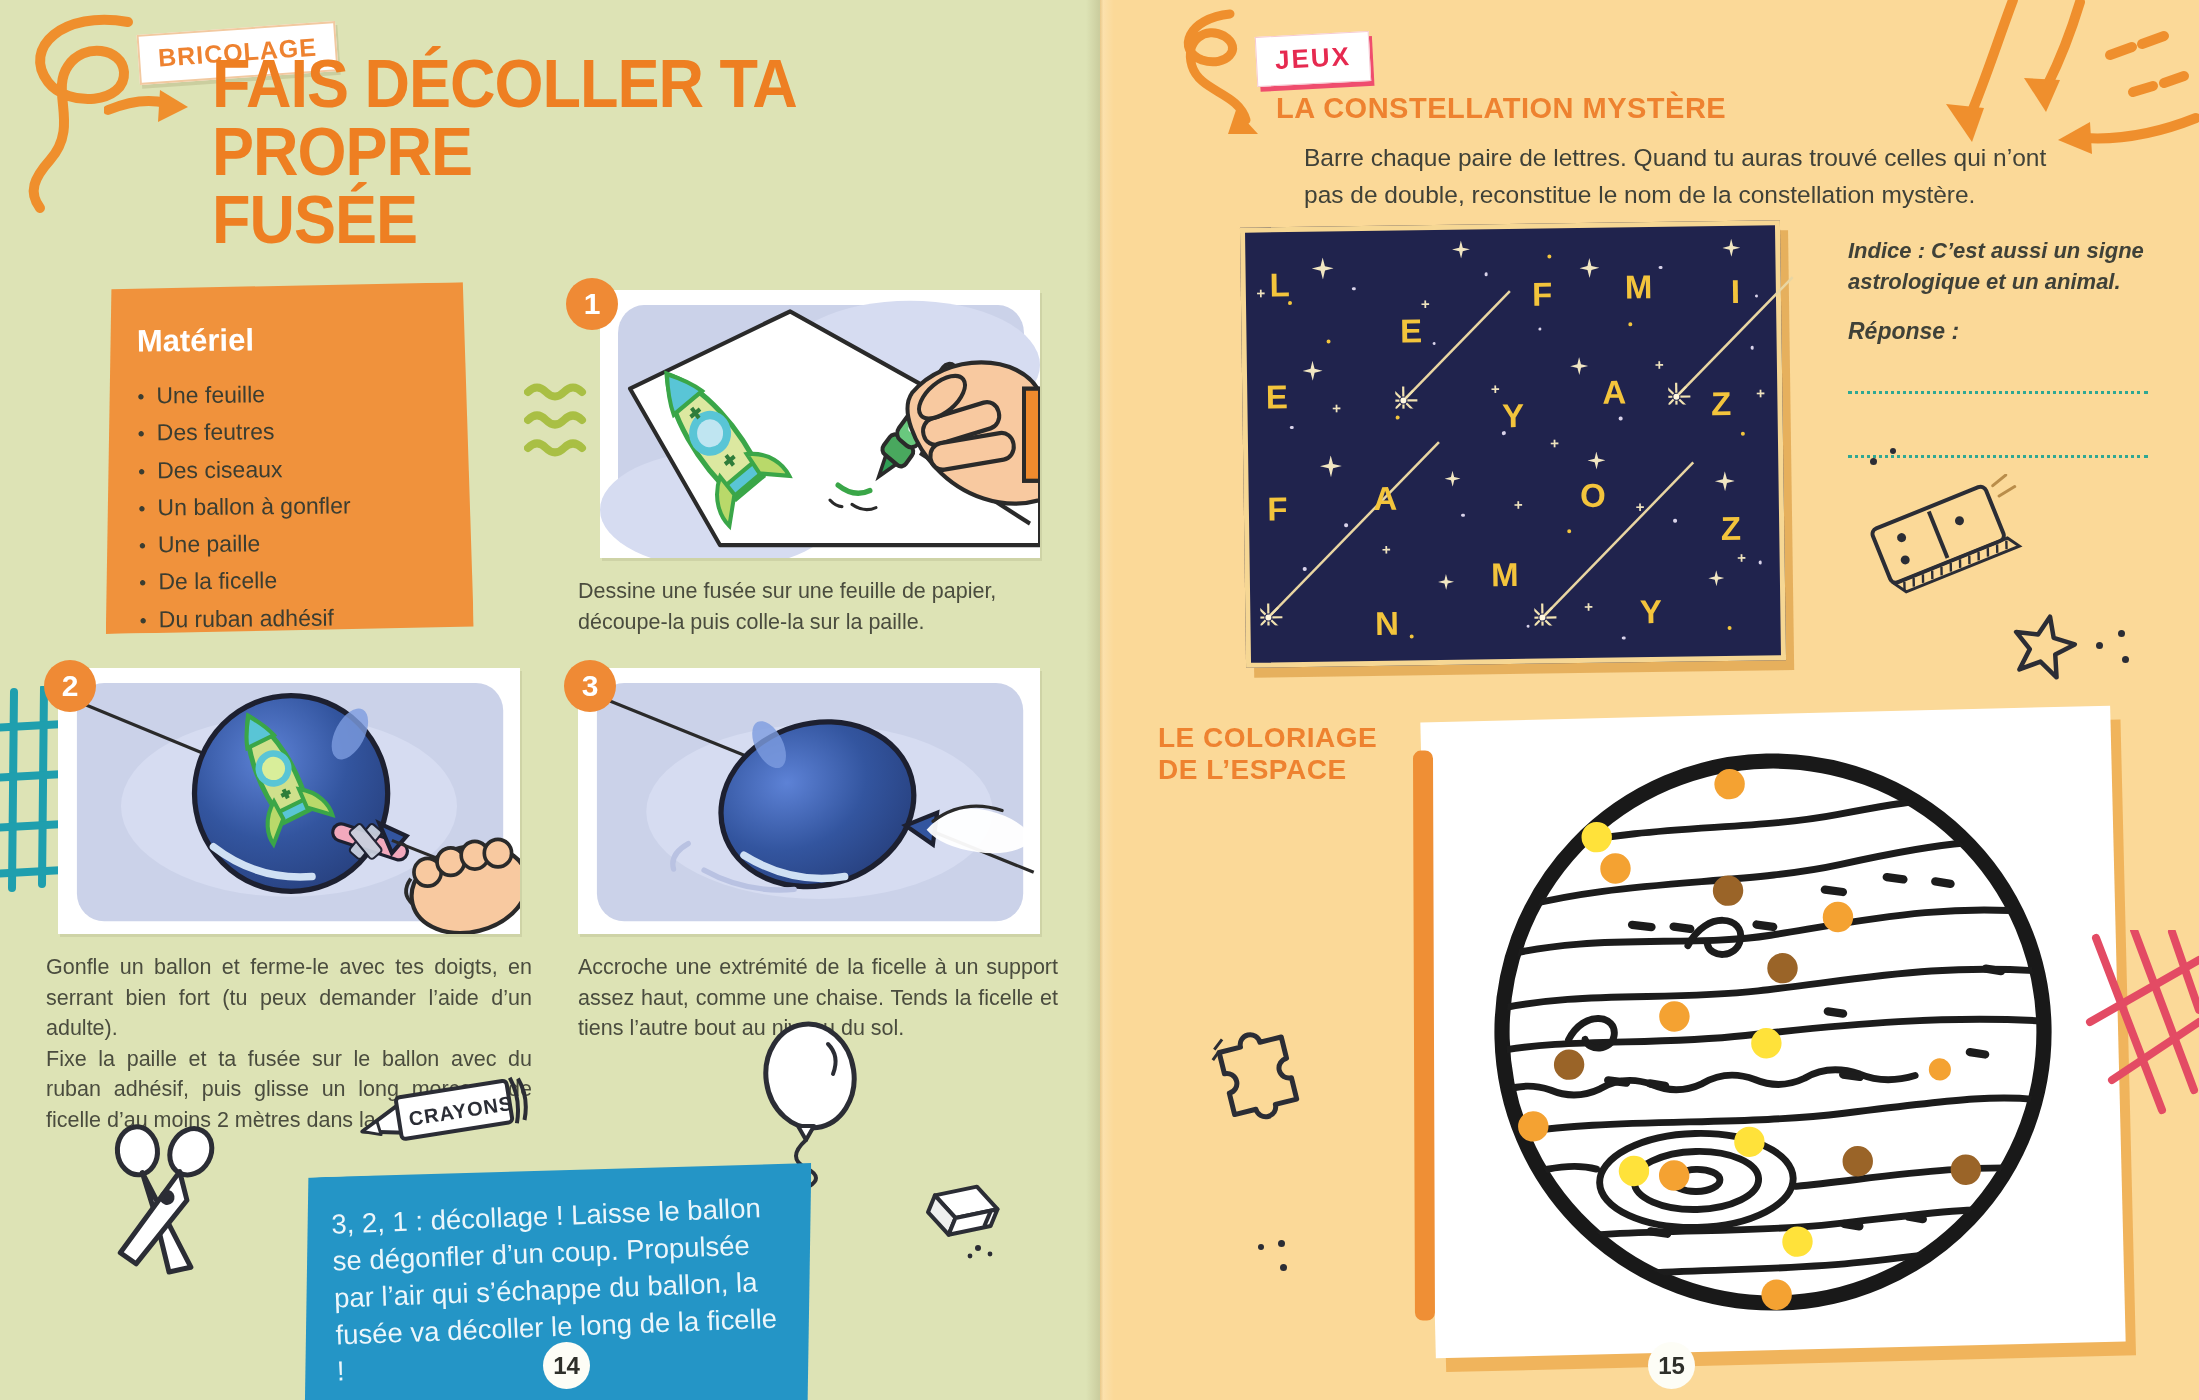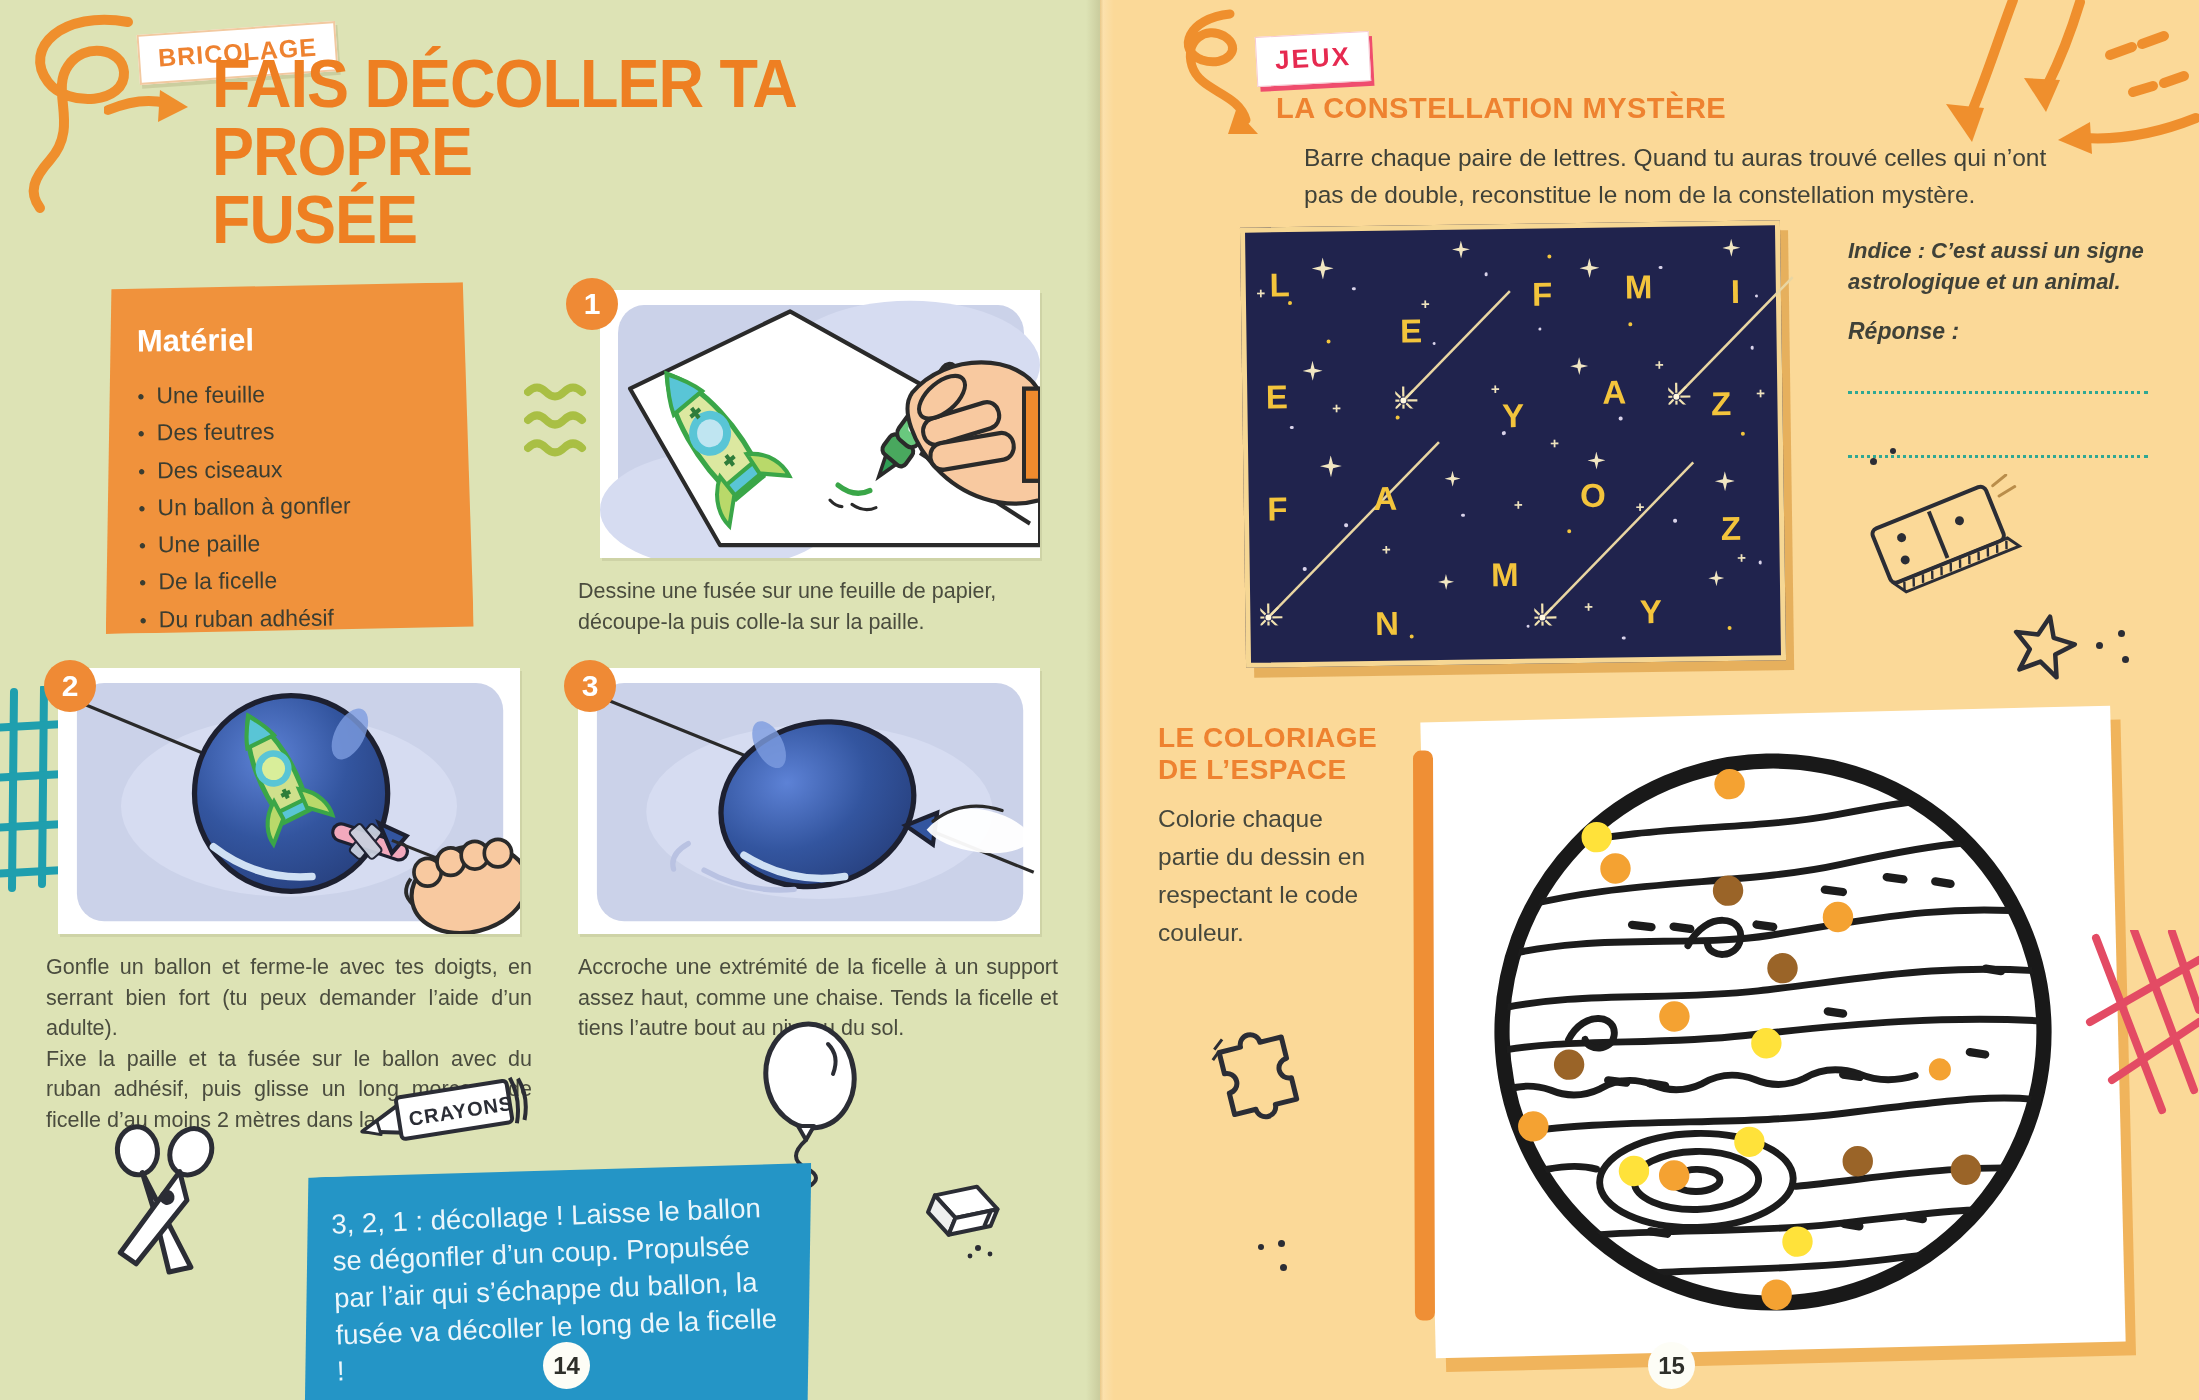--- a/index.html
+++ b/index.html
@@ -445,21 +445,20 @@
   <div class="abs dots3" style="left:2096px;top:630px">
     <i style="left:0;top:12px;width:7px;height:7px"></i>
       <i style="left:22px;top:0;width:7px;height:7px"></i>
       <i style="left:26px;top:26px;width:7px;height:7px"></i>
   </div>
 
   <div class="abs game-title g2-title">
     <span>LE COLORIAGE</span><br>
     <span>DE L’ESPACE</span>
   </div>
-  <div class="abs g2-instr">Colorie chaque partie du dessin en respectant le code couleur.</div>
 
   <svg class="abs" style="left:1196px;top:1006px" width="120" height="125" viewBox="0 0 120 125">
     <g transform="rotate(-14 60 62)">
       <path d="M28,38 h22 a10,10 0 1,1 20,0 h22 v22 a10,10 0 1,0 0,20 v22 h-22 a10,10 0 1,1 -20,0 h-22 v-22 a10,10 0 1,0 0,-20 z" fill="none" stroke="#2b2d35" stroke-width="5" stroke-linejoin="round"></path>
       <path d="M24,34 l10,-8 M20,44 l8,-7" stroke="#2b2d35" stroke-width="3"></path>
     </g>
   </svg>
   <div class="abs dots3" style="left:1258px;top:1240px">
     <i style="left:0;top:4px;width:6px;height:6px"></i>
       <i style="left:20px;top:0;width:7px;height:7px"></i>

